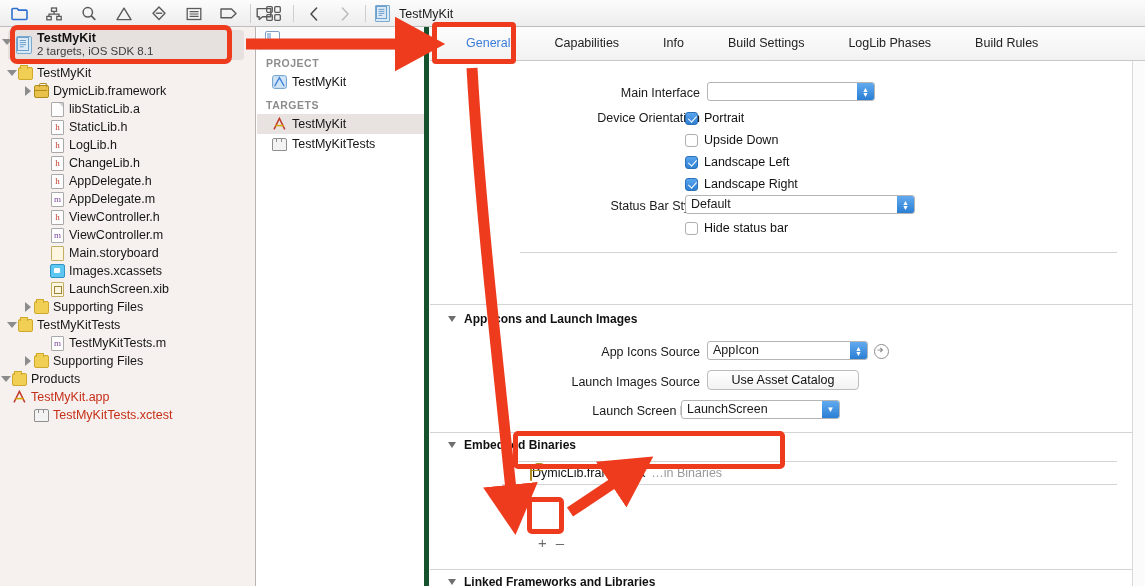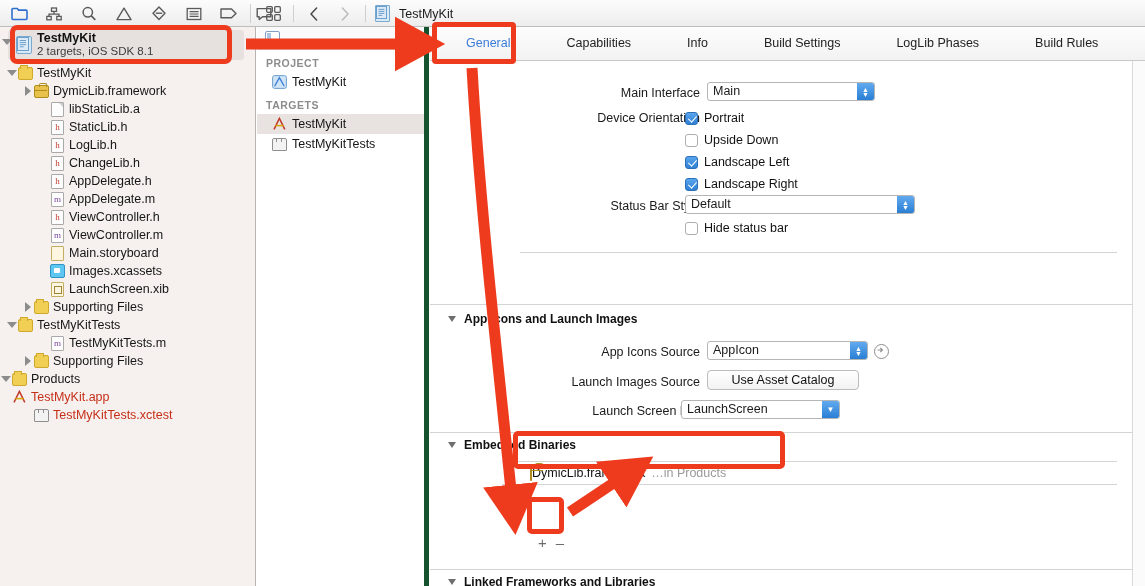--- a/index.html
+++ b/index.html
@@ -93,21 +93,21 @@
 
   
   .editor{
     position:absolute;left:430px;top:27px;width:715px;height:559px;
     background:#ffffff;overflow:hidden;
   }
   .tabbar{
     position:relative;height:33px;border-bottom:1px solid #c9c9c9;
     background:linear-gradient(#fdfdfd,#f2f2f2);
   }
-  .tabs{display:flex;align-items:center;height:33px;padding-left:14px;gap:12px;}
+  .tabs{display:flex;align-items:center;height:33px;padding-left:14px;gap:0px;}
   .tab{font-size:12.5px;color:#222;padding:0 22px;line-height:33px;}
   .tab.on{color:#3b7dd8;}
 
   .scroll{position:absolute;left:0;top:34px;width:715px;height:525px;overflow:hidden;}
   .hr{position:absolute;left:16px;width:671px;height:1px;background:#d4d4d4;}
   .hr.full{left:0;width:715px;}
 
   .flabel{position:absolute;font-size:12.5px;color:#1a1a1a;text-align:right;}
   .sect-hd{position:absolute;font-size:12px;font-weight:bold;color:#111;}
   .sect-tw{position:absolute;width:0;height:0;border-left:4.5px solid transparent;border-right:4.5px solid transparent;border-top:6px solid #6e6e6e;}
@@ -448,21 +448,20 @@
           <div class="tab">Build Settings</div>
           <div class="tab">LogLib Phases</div>
           <div class="tab">Build Rules</div>
         </div>
     </div>
 
     <div class="scroll">
 
       <div class="flabel" style="left:104px;top:25px;width:166px;">Main Interface</div>
       <div class="combo" style="left:277px;top:21px;width:168px;">
-        <div class="v">Main</div>
         <div class="arrow2">
             <span>▲</span>
             <span>▼</span>
           </div>
       </div>
 
       <div class="flabel" style="left:104px;top:50px;width:166px;">Device Orientation</div>
       <div id="orient-rows">
           <div class="cbrow" style="left: 255px; top: 50px;">
             <span class="cb on"></span>
@@ -528,21 +527,21 @@
       <div class="hr full" style="top:371px;"></div>
 
       <div class="sect-tw" style="left:18px;top:381px;"></div>
       <div class="sect-hd" style="left:34px;top:377px;">Embedded Binaries</div>
 
       <div class="listbox" style="left:72px;top:400px;width:615px;">
         <div id="emb-rows">
             <div class="lrow">
               <span class="ic"><span class="ic-case"></span></span>
               <span>DymicLib.framework</span>
-              <span class="dim" style="margin-left: 6px;">…in Products</span>
+              <span class="dim" style="margin-left: 6px;">…in Binaries</span>
             </div>
           </div>
       </div>
 
       <div class="plusbar" style="left:108px;top:473px;">
         <span>+</span><span>–</span>
       </div>
 
       <div class="hr full" style="top:508px;"></div>
 

